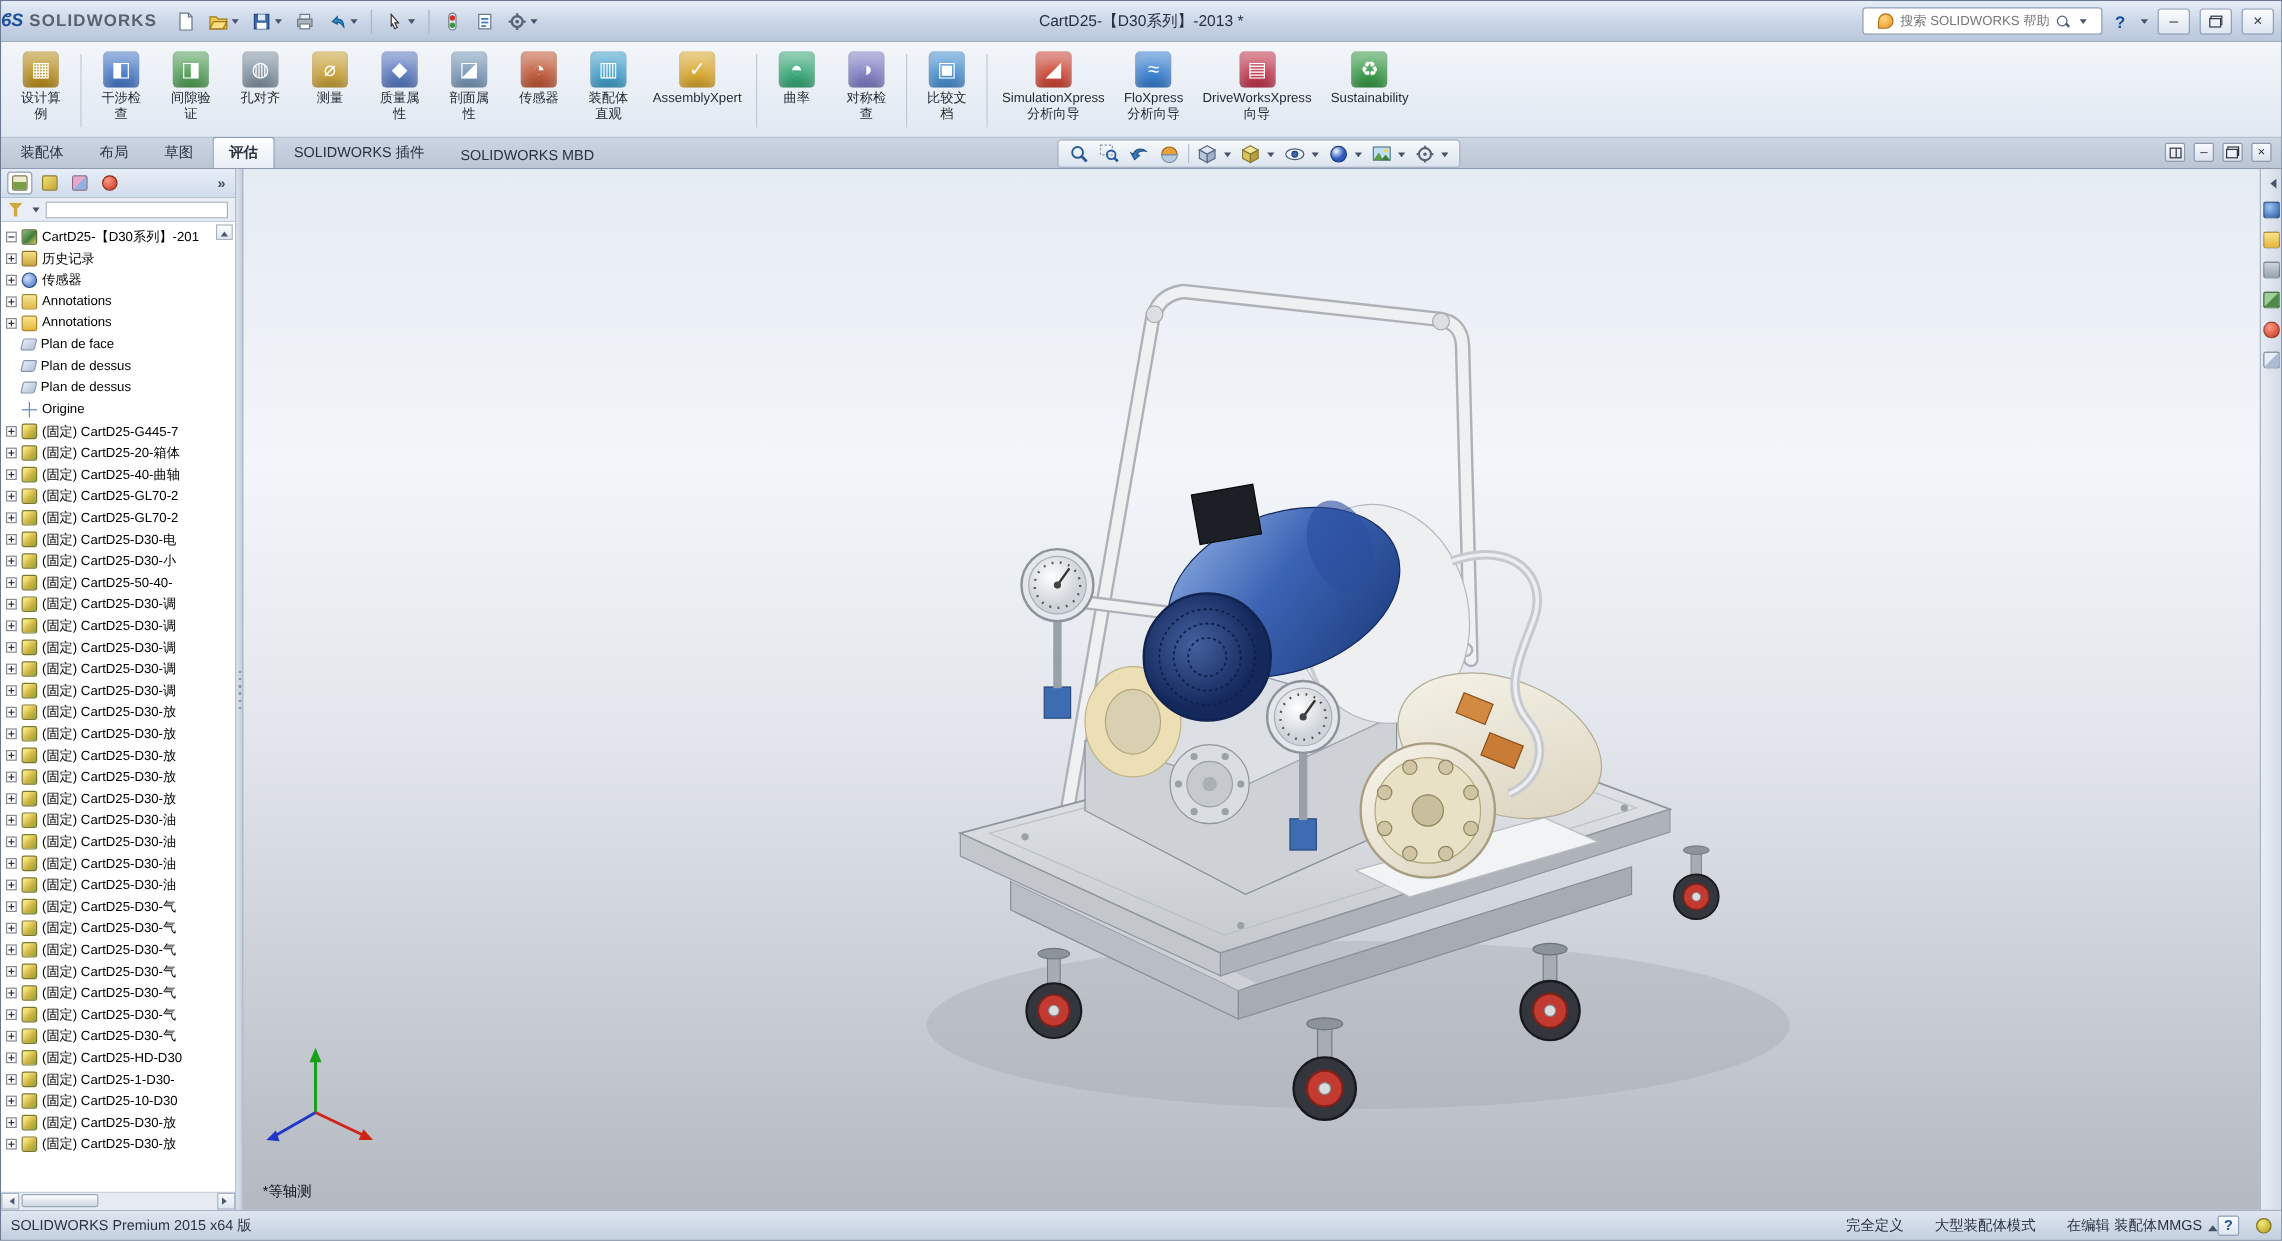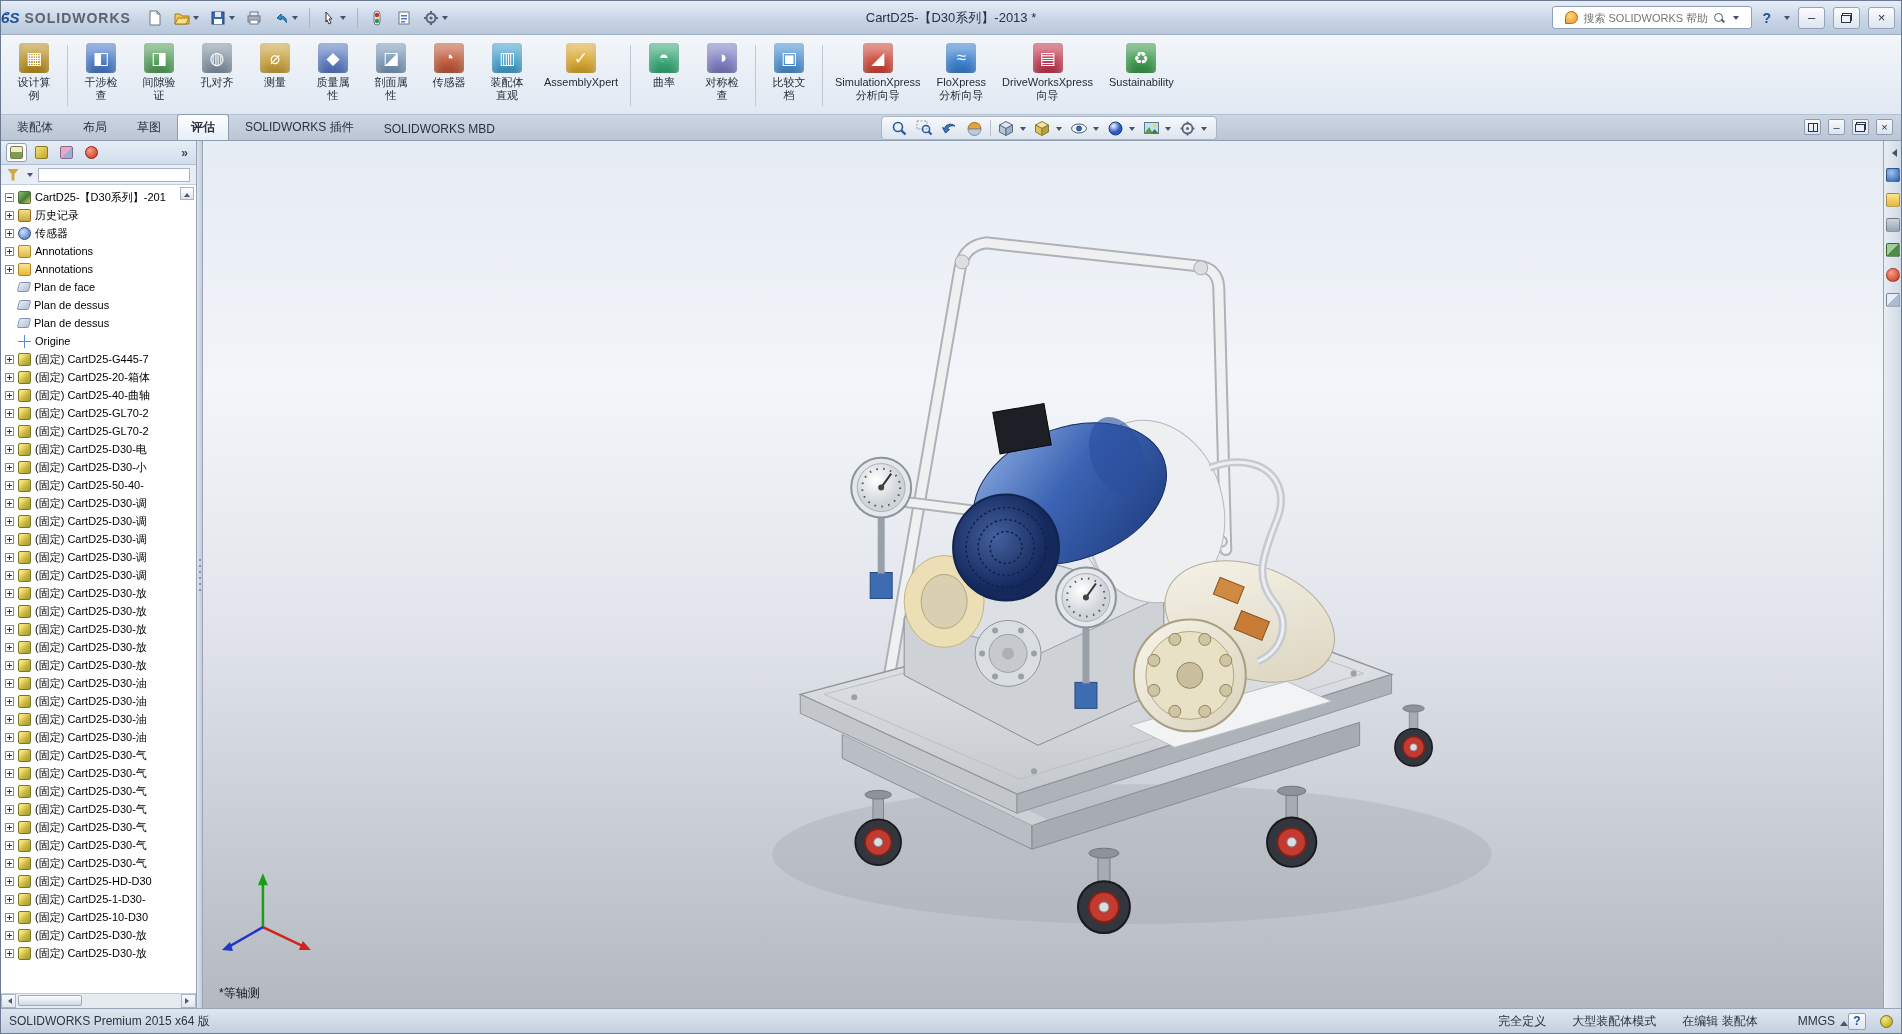--- a/index.html
+++ b/index.html
@@ -110,21 +110,21 @@
 
 
 .bottomtabs{height:20px;background:linear-gradient(#d6dde6,#c2cbd7);border-top:1px solid #9aa6b6;display:flex;align-items:stretch;font-size:11px;flex:none}
 .bt-nav{display:flex;align-items:center;gap:4px;padding:0 6px;border-right:1px solid #aab4c2}
 .bt{display:flex;align-items:center;padding:0 13px;border-right:1px solid #aab4c2;color:#333;white-space:nowrap}
 .bt.active{background:#f5f8fb;font-weight:bold}
 
 
 .statusbar{height:24px;background:linear-gradient(#dfe6f0,#c3cfdf);border-top:1px solid #98a6ba;display:flex;align-items:center;font-size:12px;color:#2c3442;padding:12px 8px;flex:none}
 .sb-right{margin-left:auto;display:flex;align-items:center;gap:26px}
-.sb-units{display:flex;align-items:center;gap:5px;margin-left:40px}
+.sb-units{display:flex;align-items:center;gap:5px;}
 .sb-help{width:18px;height:17px;border:1px solid #93a2b8;border-radius:2px;background:linear-gradient(#fbfcfe,#dde5ef);display:flex;align-items:center;justify-content:center;font-weight:bold;color:#1b4f9c;font-size:12px}
 .sb-dot{width:13px;height:13px;border-radius:50%;background:radial-gradient(circle at 35% 30%,#f4e77a,#b0a020);border:1px solid #7e7414;margin-left:14px}
 </style>
 </head>
 <body>
 
 <div id="app">
 
   <div class="titlebar">
     <div class="logo">

